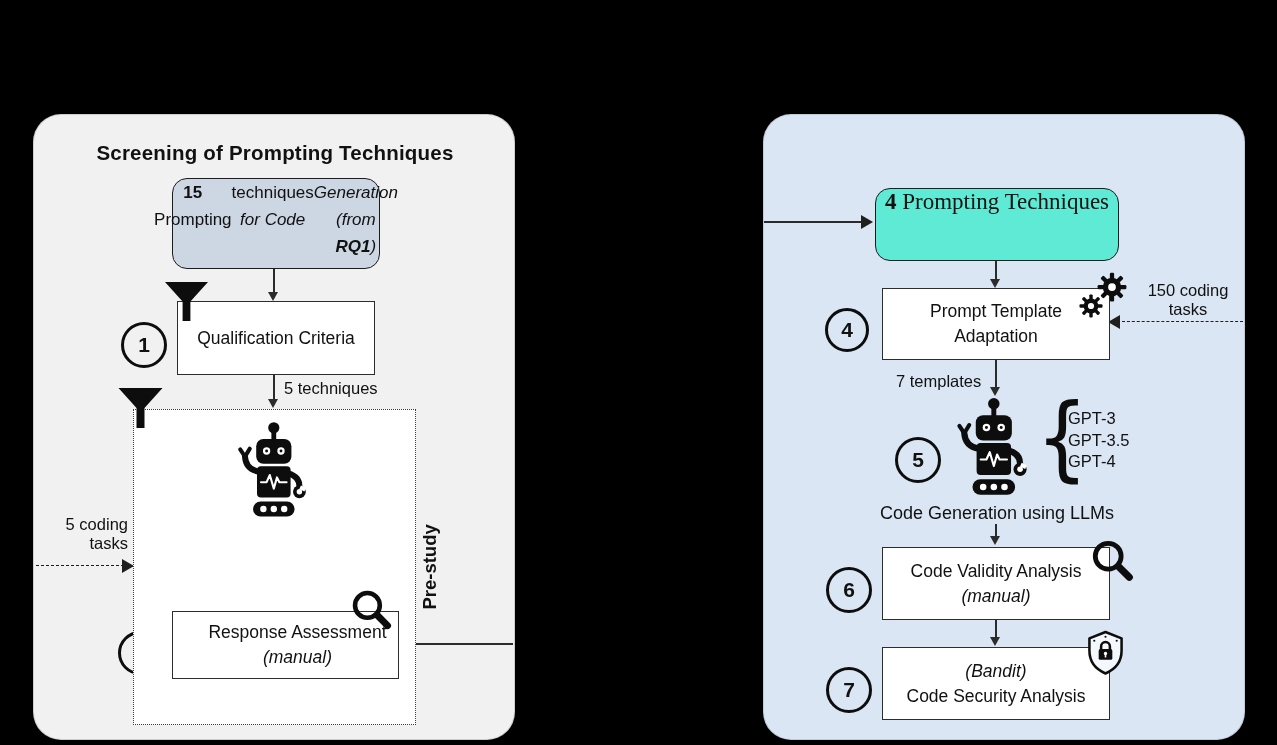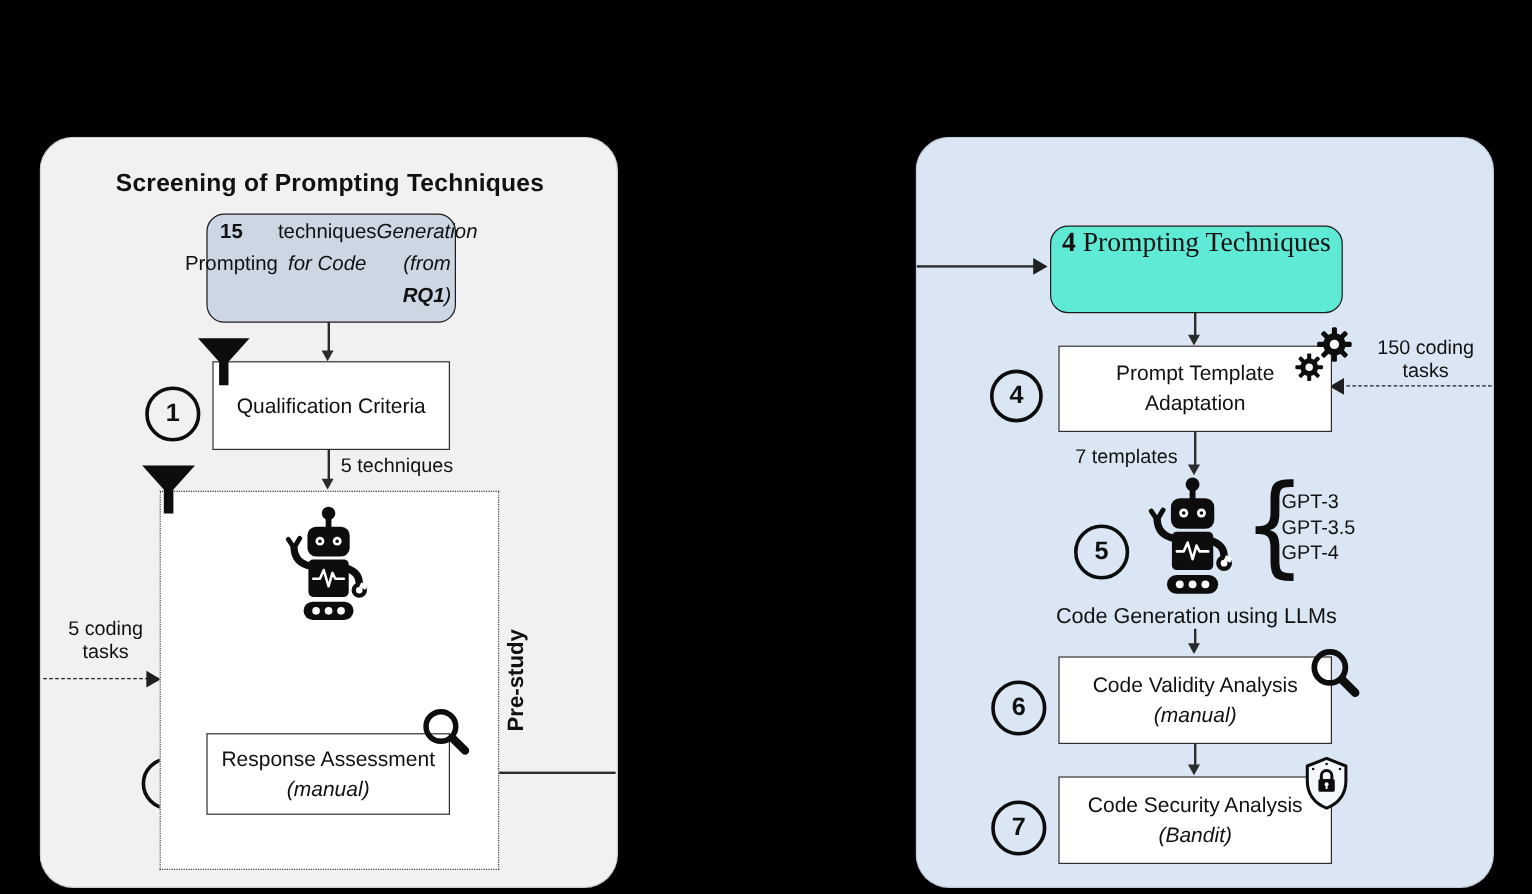--- a/index.html
+++ b/index.html
@@ -110,39 +110,39 @@
   <div class="lbl" style="left:332px;top:470px;">GPT-3</div>
 
   <div class="lbl" style="left:188px;top:527px;width:170px;text-align:center;font-size:18px;line-height:23px;">
     <div>Code Generation</div>
     <div>using LLM</div>
   </div>
 
   <div class="vline" style="left:271px;top:578px;height:23px;"></div>
   <div class="ah-d" style="left:266px;top:600px;"></div>
 
-  <div class="box" style="left:172px;top:611px;width:201px;height:66px;z-index:2;">
+  <div class="box" style="left:172px;top:611px;width:201px;height:66px;z-index:2;padding-left:24px;">
     <div>Response Assessment</div>
     <div><i class="it">(manual)</i></div>
   </div>
 
   <span class="icon" style="left:350px;top:588px;">
     <svg width="44" height="44" viewBox="0 0 48 48">
       <circle cx="19" cy="19" r="13.5" fill="none" stroke="#0d0d0d" stroke-width="5"></circle>
       <line x1="29.5" y1="29.5" x2="41" y2="41" stroke="#0d0d0d" stroke-width="7.5" stroke-linecap="round"></line>
     </svg>
   </span>
 
   <div class="circ" style="left:118px;top:631px;width:38px;height:38px;">
     <span>3</span>
   </div>
 
   <div class="lbl" style="left:370px;top:556px;width:120px;text-align:center;font-weight:bold;font-size:18.5px;transform:rotate(-90deg);">Pre-study</div>
 
-  <div class="lbl" style="left:48px;top:515px;width:80px;text-align:center;">5 coding tasks</div>
+  <div class="lbl" style="left:48px;top:515px;width:80px;text-align:right;">5 coding tasks</div>
   <div class="dashline" style="left:36px;top:565px;width:88px;"></div>
   <div class="ah-r" style="left:122px;top:559px;"></div>
 
   <div class="hline" style="left:373px;top:643px;width:140px;"></div>
 
   <div id="panel-right" class="panel"></div>
 
 
   <div class="hline" style="left:764px;top:221px;width:99px;"></div>
   <div class="ah-r" style="left:861px;top:215px;"></div>
@@ -258,22 +258,22 @@
   </span>
 
   <div class="circ" style="left:826px;top:567px;">
     <span>6</span>
   </div>
 
   <div class="vline" style="left:995px;top:618px;height:20px;"></div>
   <div class="ah-d" style="left:990px;top:637px;"></div>
 
   <div class="box" style="left:882px;top:647px;width:226px;height:71px;z-index:2;">
+    <div><i class="it">(Bandit)</i></div>
     <div>Code Security Analysis</div>
-    <div><i class="it">(Bandit)</i></div>
   </div>
 
   <span class="icon" style="left:1086px;top:630px;">
     <svg width="39" height="45" viewBox="0 0 40 46">
       <path d="M20 2 L36.5 8.5 V21 C36.5 33 29.5 40.5 20 44.5 C10.5 40.5 3.5 33 3.5 21 V8.5 Z" fill="#f4f7fb" stroke="#0d0d0d" stroke-width="2.6" stroke-linejoin="round"></path>
       <circle cx="8.5" cy="11" r="1.1" fill="#0d0d0d"></circle>
         <circle cx="31.5" cy="11" r="1.1" fill="#0d0d0d"></circle>
         <circle cx="20" cy="6.8" r="1.1" fill="#0d0d0d"></circle>
       <path d="M15.5 20 v-3.2 a4.5 4.5 0 0 1 9 0 V20" fill="none" stroke="#0d0d0d" stroke-width="2.6"></path>
       <rect x="13" y="19.5" width="14" height="11" rx="1.6" fill="#0d0d0d"></rect>

